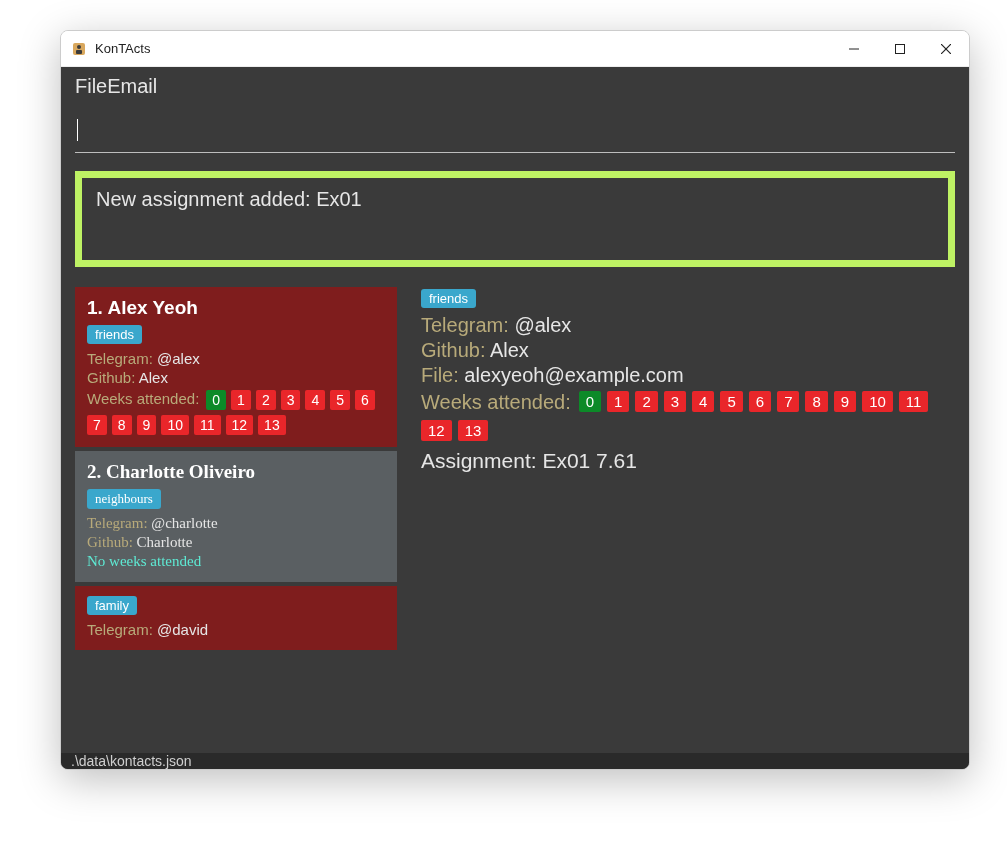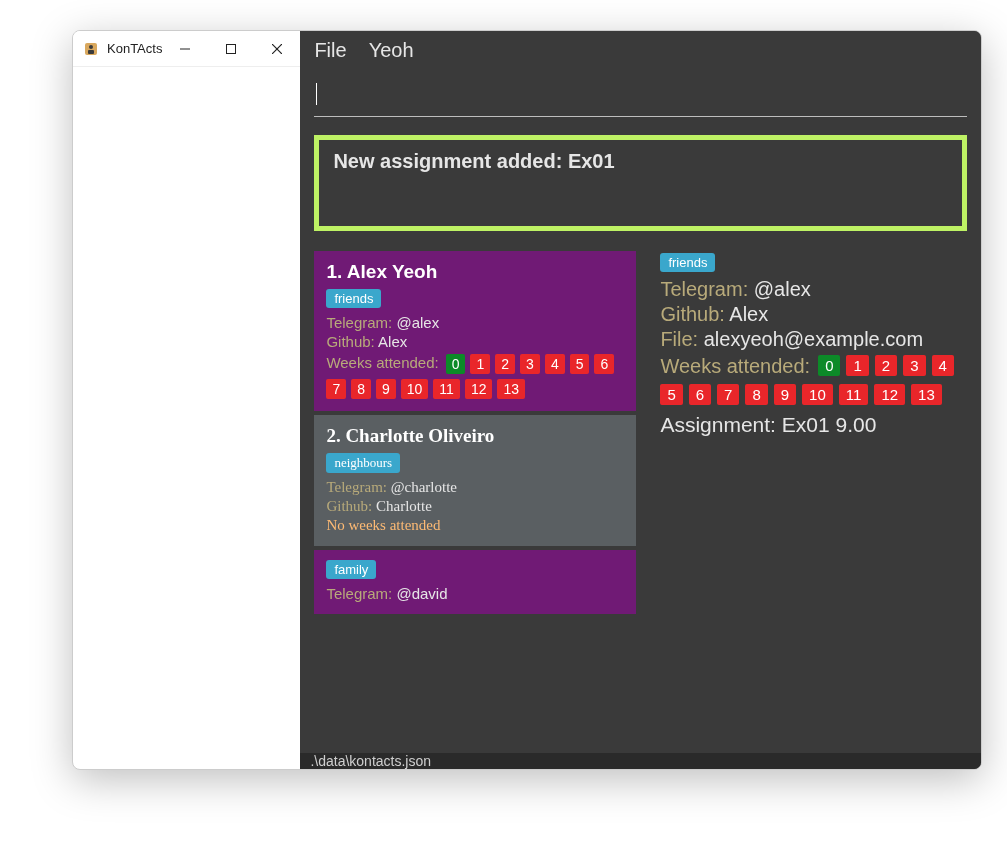--- a/index.html
+++ b/index.html
@@ -15,22 +15,21 @@
     left: 60px;
     top: 30px;
     width: 910px;
     height: 740px;
     background: #fff;
     border: 1px solid #ccc;
     border-radius: 8px;
     box-shadow: 0 10px 40px rgba(0,0,0,0.25);
     overflow: hidden;
     display: flex;
-    flex-direction: row;
-    margin-left: 12px;
+    flex-direction: column;
   }
   .titlebar {
     height: 36px;
     background: #fff;
     display: flex;
     align-items: center;
     padding-left: 10px;
     border-bottom: 1px solid #eee;
   }
   .titlebar .app-icon {
@@ -60,21 +59,20 @@
     display: flex;
     flex-direction: column;
     min-height: 0;
   }
   .menubar {
     height: 38px;
     background: #3a3a3a;
     display: flex;
     align-items: center;
     padding: 0 14px;
-    gap: 22px;
   }
   .menubar .menu-item {
     color: #e6e6e6;
     font-size: 20px;
     font-weight: 300;
     cursor: pointer;
   }
   .command-area {
     padding: 6px 14px 0 14px;
   }
@@ -84,26 +82,26 @@
     border: none;
     border-bottom: 1px solid #bdbdbd;
     color: #fff;
     font-size: 18px;
     padding: 10px 2px;
     outline: none;
     caret-color: #fff;
   }
   .status-box {
     margin: 18px 14px 8px 14px;
-    border: 5px solid #bef264;
+    border: 7px solid #bef264;
     min-height: 96px;
     padding: 10px 14px;
     color: #e6e6e6;
     font-size: 20px;
-    font-weight: 700;
+    font-weight: 400;
   }
   .content-row {
     flex: 1;
     display: flex;
     gap: 16px;
     padding: 12px 14px 6px 14px;
     min-height: 0;
   }
   .list-panel {
     width: 330px;
@@ -114,21 +112,21 @@
   .list-scroll {
     height: 100%;
     overflow-y: auto;
     padding-right: 8px;
   }
   .list-scroll::-webkit-scrollbar { width: 10px; }
   .list-scroll::-webkit-scrollbar-track { background: transparent; }
   .list-scroll::-webkit-scrollbar-thumb { background: #6a6a6a; border-radius: 2px; }
 
   .contact-card {
-    background: #701a75;
+    background: #7f1d1d;
     padding: 10px 12px 12px 12px;
     margin-bottom: 4px;
   }
   .contact-card.selected {
     background: #5a5f62;
     font-family: Liberation Serif, serif;
   }
   .contact-card .name-row {
     color: #fff;
     font-size: 19px;
@@ -143,21 +141,21 @@
     padding: 2px 8px;
     border-radius: 3px;
     margin-bottom: 4px;
   }
   .contact-card .field {
     font-size: 15px;
     margin-top: 2px;
   }
   .field-label { color: #b8aa7a; }
   .field-value { color: #e6e6e6; }
-  .no-weeks { color: #fdba74; font-size: 15px; margin-top: 2px; }
+  .no-weeks { color: #5eead4; font-size: 15px; margin-top: 2px; }
   .weeks-row {
     display: flex;
     flex-wrap: wrap;
     gap: 5px;
     align-items: flex-start;
     margin-top: 4px;
   }
   .weeks-label { color: #b8aa7a; font-size: 15px; margin-right: 2px; }
   .week-chip {
     background: #e9262a;
@@ -246,21 +244,21 @@
             <line x1="10" y1="0" x2="0" y2="10" stroke="#222" stroke-width="1.2"></line>
           </svg>
       </div>
     </div>
   </div>
 
   <div class="app-body">
 
     <div class="menubar">
       <span class="menu-item">File</span>
-      <span class="menu-item">Yeoh</span>
+      <span class="menu-item">Email</span>
     </div>
 
     <div class="command-area">
       <div style="position:relative;">
         <input class="command-input" type="text" placeholder="" style="">
         <span class="caret" style="position:absolute; left:2px; top:8px;"></span>
       </div>
     </div>
 
     <div class="status-box">
@@ -320,21 +318,21 @@
             <span class="week-chip">7</span>
             <span class="week-chip">8</span>
             <span class="week-chip">9</span>
             <span class="week-chip">10</span>
             <span class="week-chip">11</span>
             <span class="week-chip">12</span>
             <span class="week-chip">13</span>
           </div>
         <div class="assignment">
           <span>Assignment:</span>
-          <span>Ex01 9.00</span>
+          <span>Ex01 7.61</span>
         </div>
       </div>
 
     </div>
 
     <div class="footer">
       <span>.\data\kontacts.json</span>
     </div>
 
   </div>

